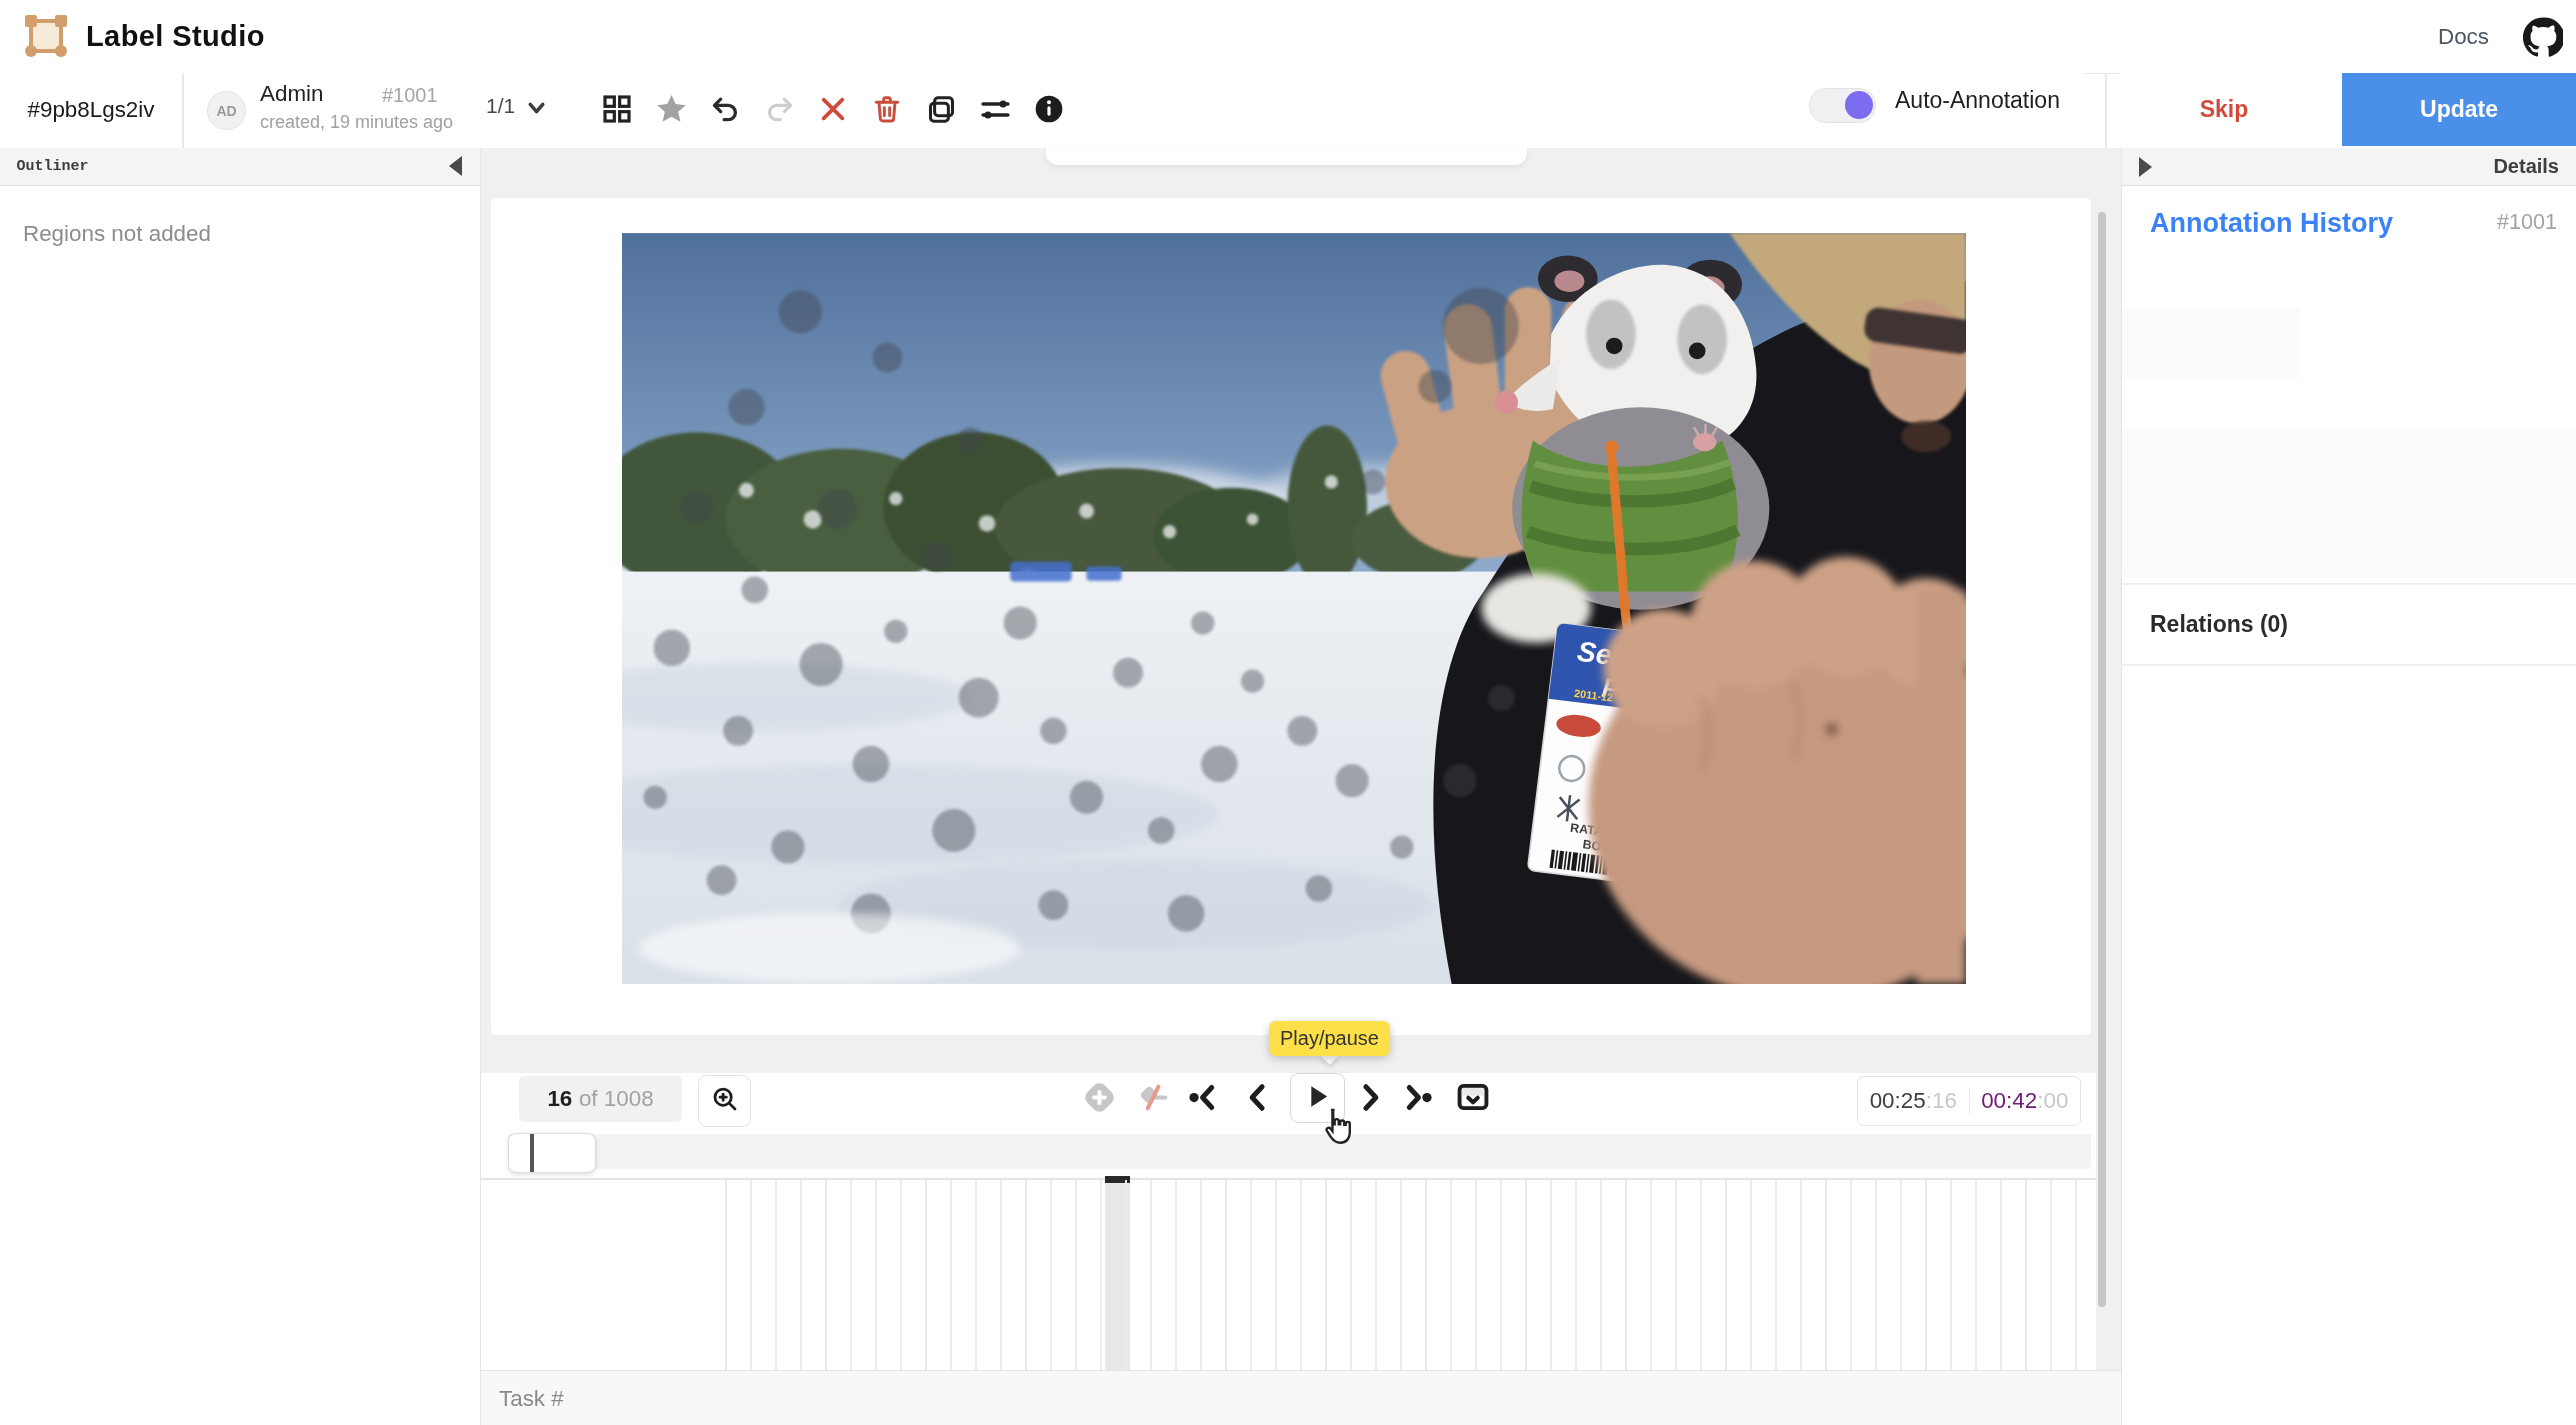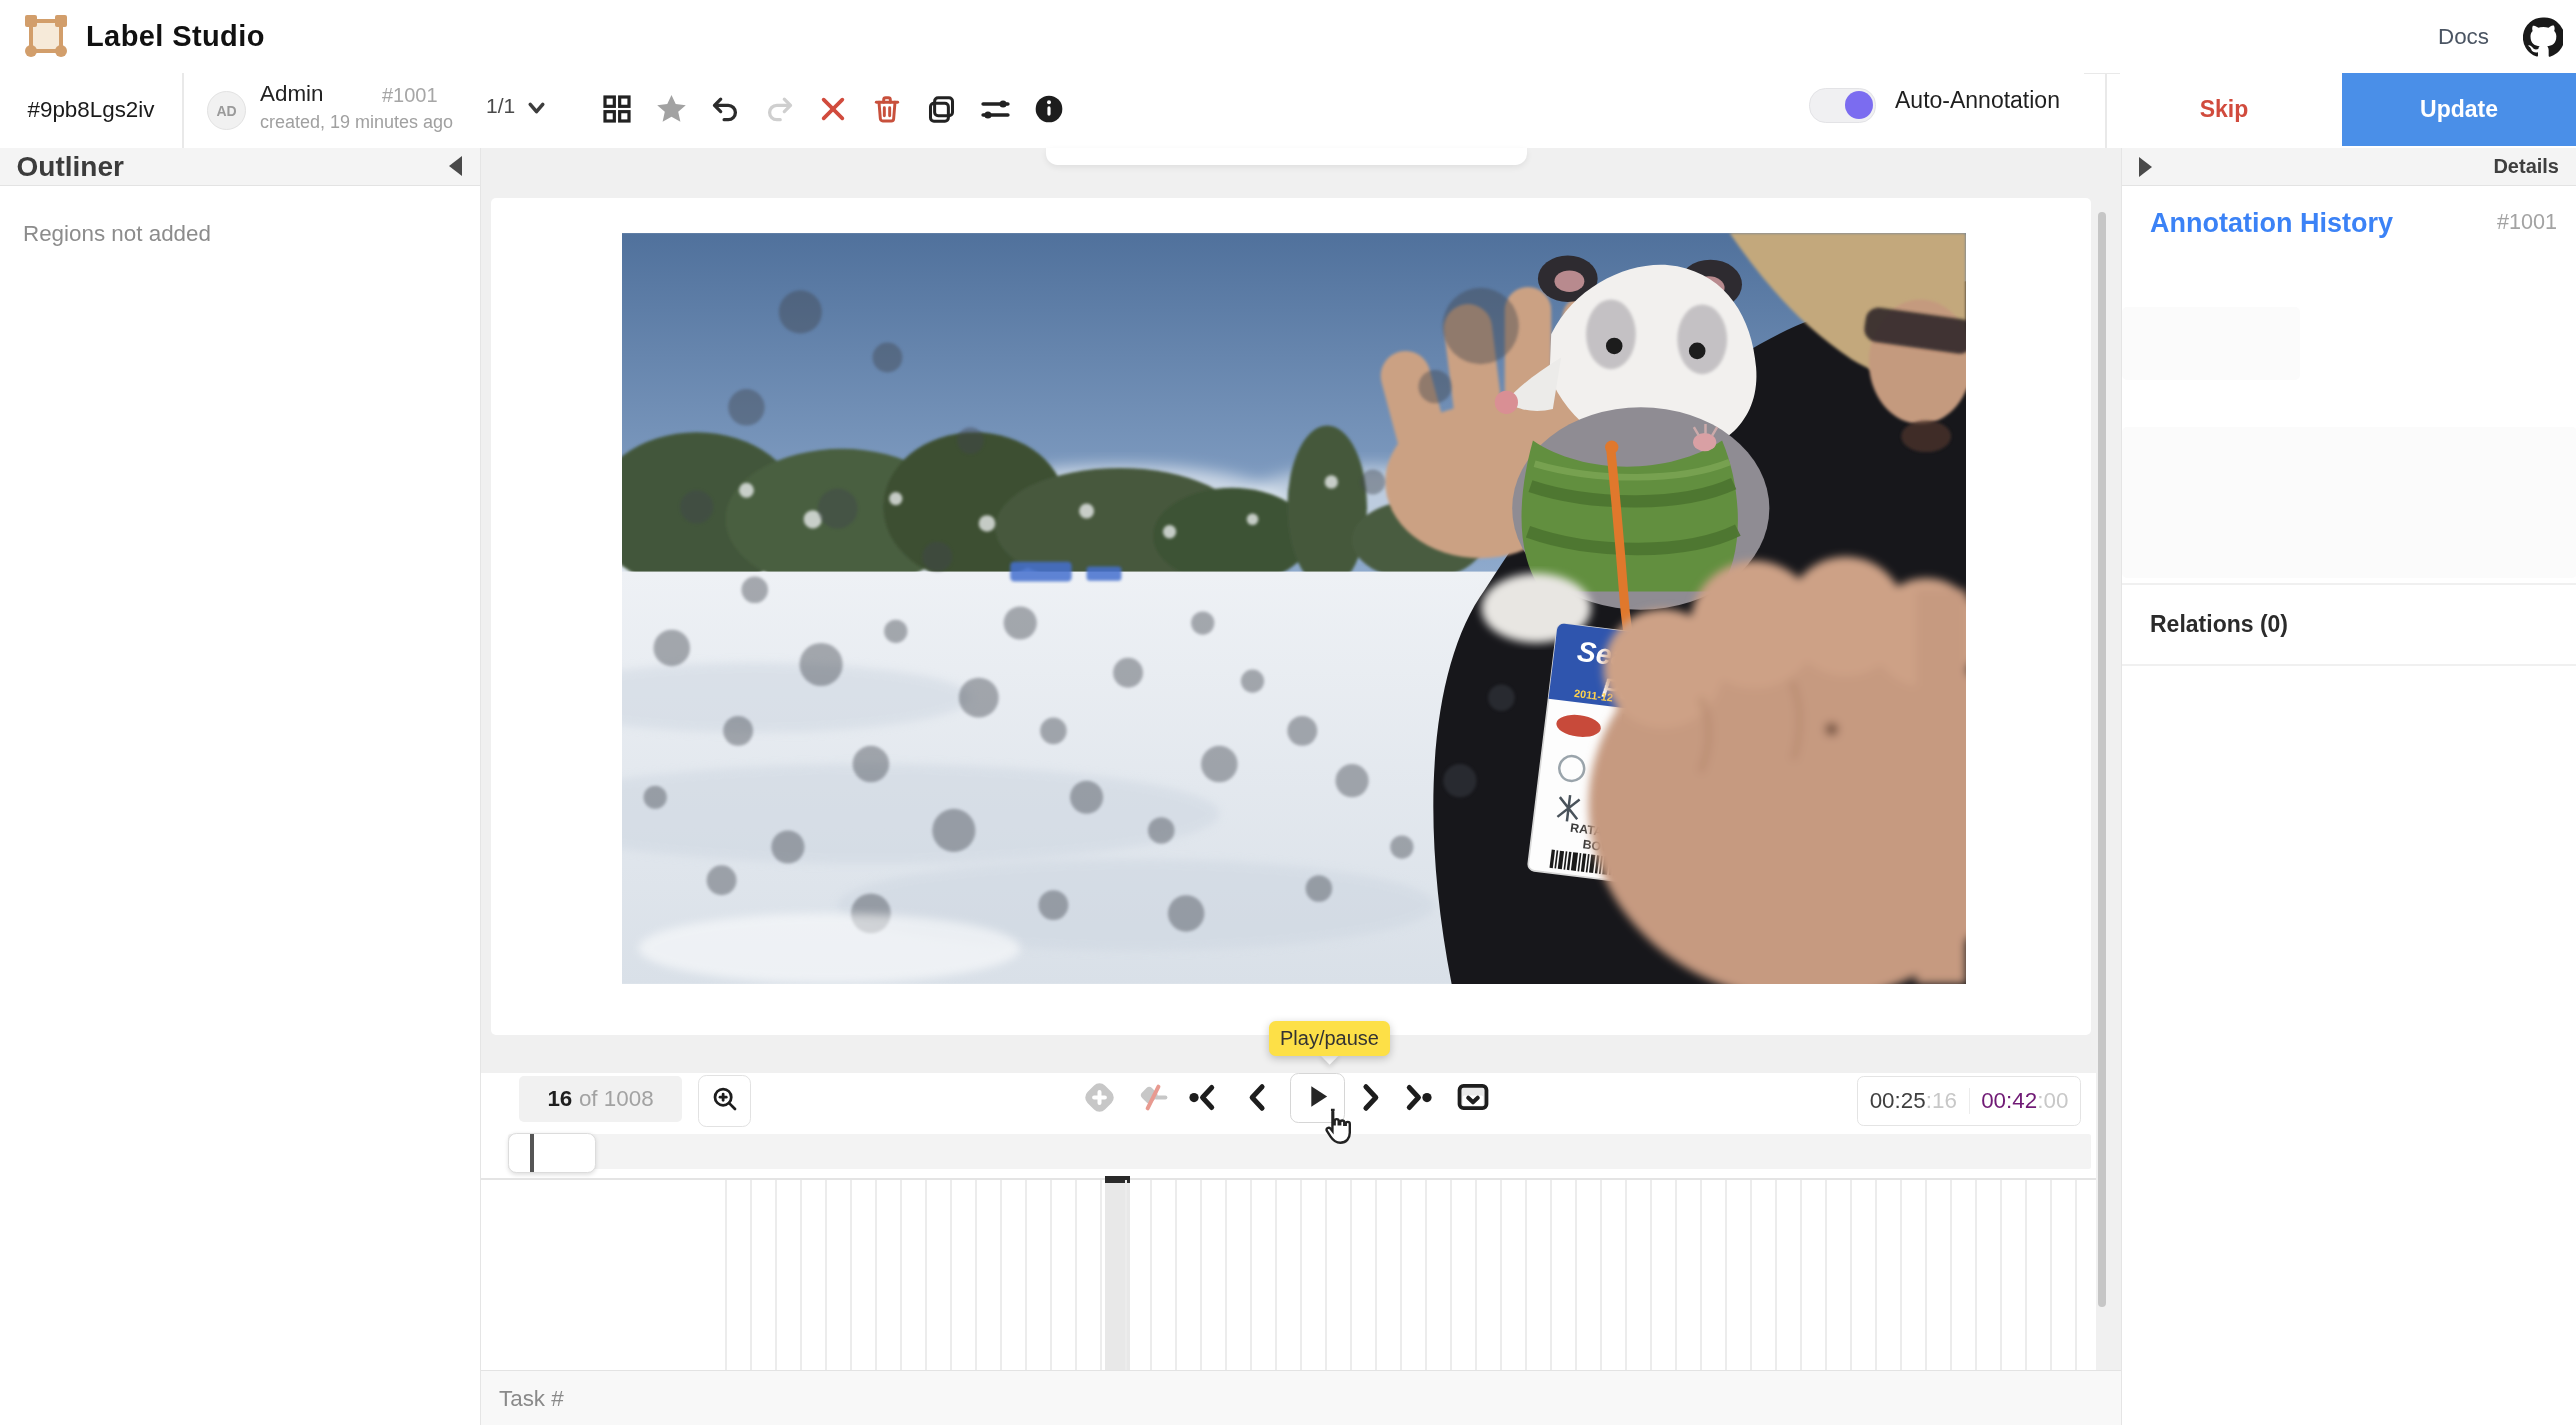--- a/index.html
+++ b/index.html
@@ -138,21 +138,21 @@
   <div class="abs flexc" style="left:2106px;top:0;width:236px;height:73px;justify-content:center;cursor:pointer;">
     <span style="font-size:23px;font-weight:bold;color:#d14b3d;">Skip</span>
   </div>
   <div class="abs flexc" style="left:2342px;top:0;width:234px;height:73px;background:#4a8fe8;justify-content:center;cursor:pointer;">
     <span style="font-size:23px;font-weight:bold;color:#ffffff;">Update</span>
   </div>
 </div>
 
 <div class="abs" style="left:0;top:148px;width:480px;height:1278px;background:#fff;border-right:1.7px solid #e5e5e5;">
   <div class="panel-head flexc" style="height:37px;position:relative;">
-    <span style="margin-left:16.6px;font-size:28px;font-weight:bold;color:#3c3c3c;">Outliner</span>
+    <span style="margin-left:16.6px;font-size:15px;font-weight:bold;color:#3c3c3c;font-family:Liberation Mono, monospace;">Outliner</span>
     <span class="tri-left" style="position:absolute;right:18px;top:8.3px;cursor:pointer;"></span>
   </div>
   <div style="margin:35px 0 0 23px;font-size:22.4px;color:#8c8c8c;">Regions not added</div>
 </div>
 
 <div class="abs" style="left:481px;top:148px;width:1640px;height:1278px;background:#f0f0f0;">
 
   <div class="abs" style="left:565px;top:0;width:481px;height:16.6px;background:#fff;border-radius:0 0 11.6px 11.6px;box-shadow:0 2.5px 6.6px rgba(0,0,0,.07);"></div>
 
   <div class="abs" style="left:10px;top:50px;width:1600px;height:837px;background:#fff;border-radius:5px;"></div>

